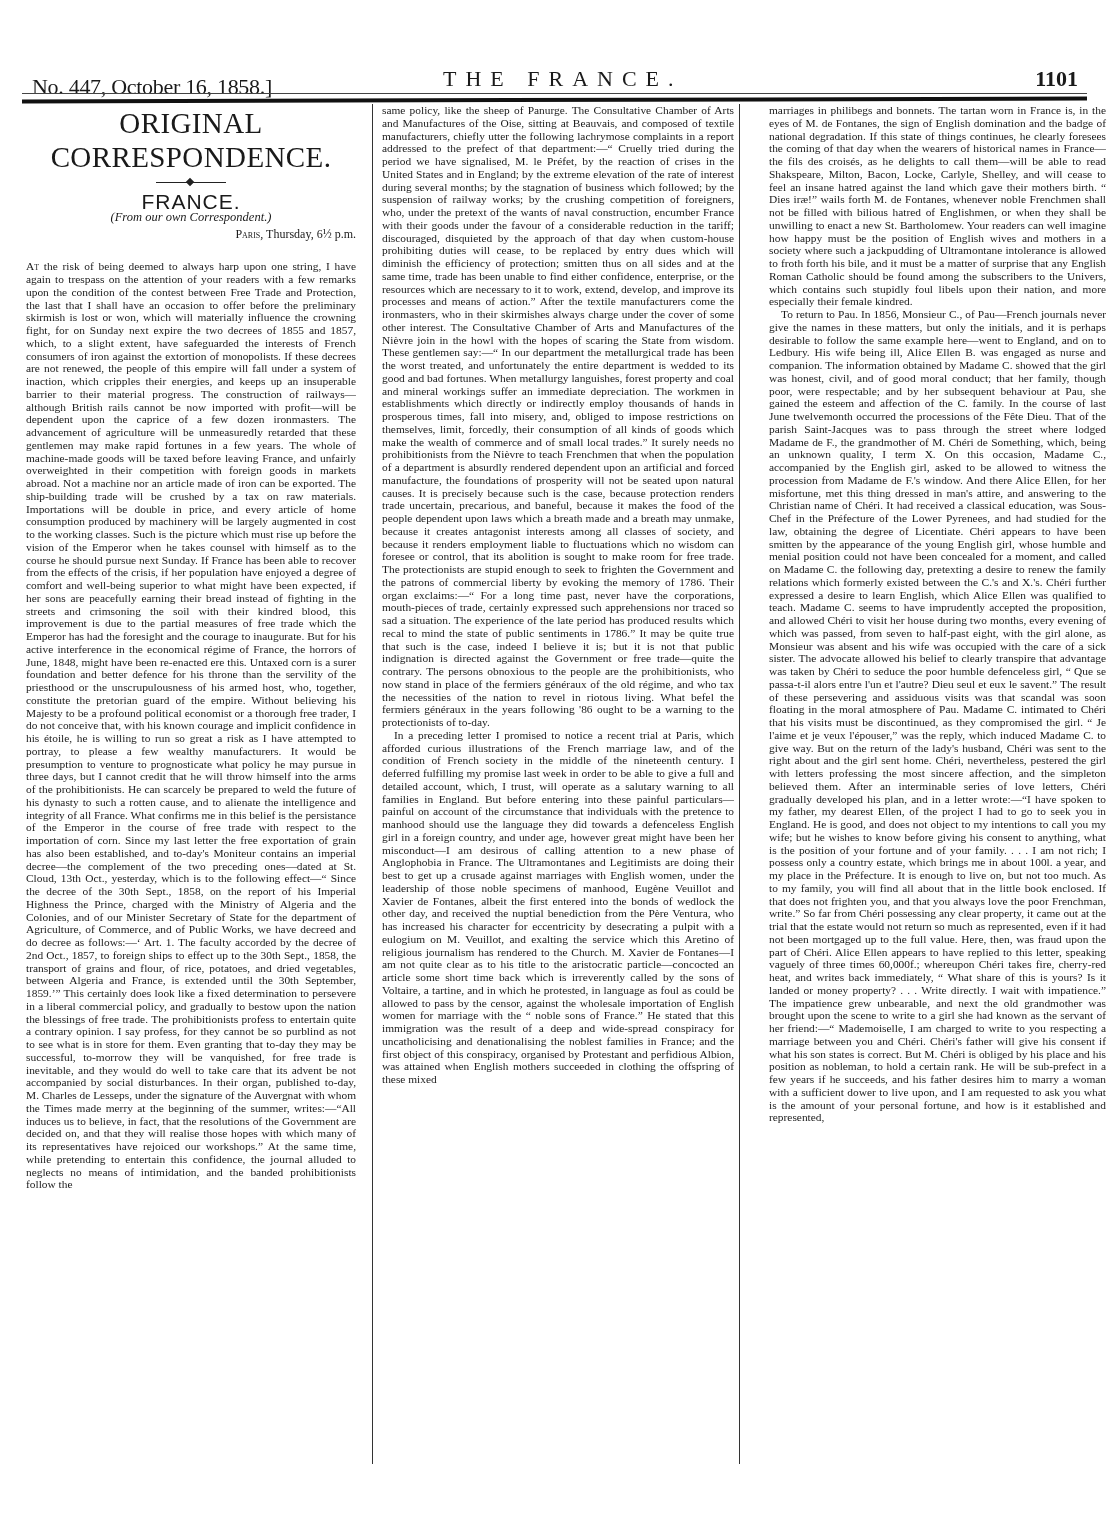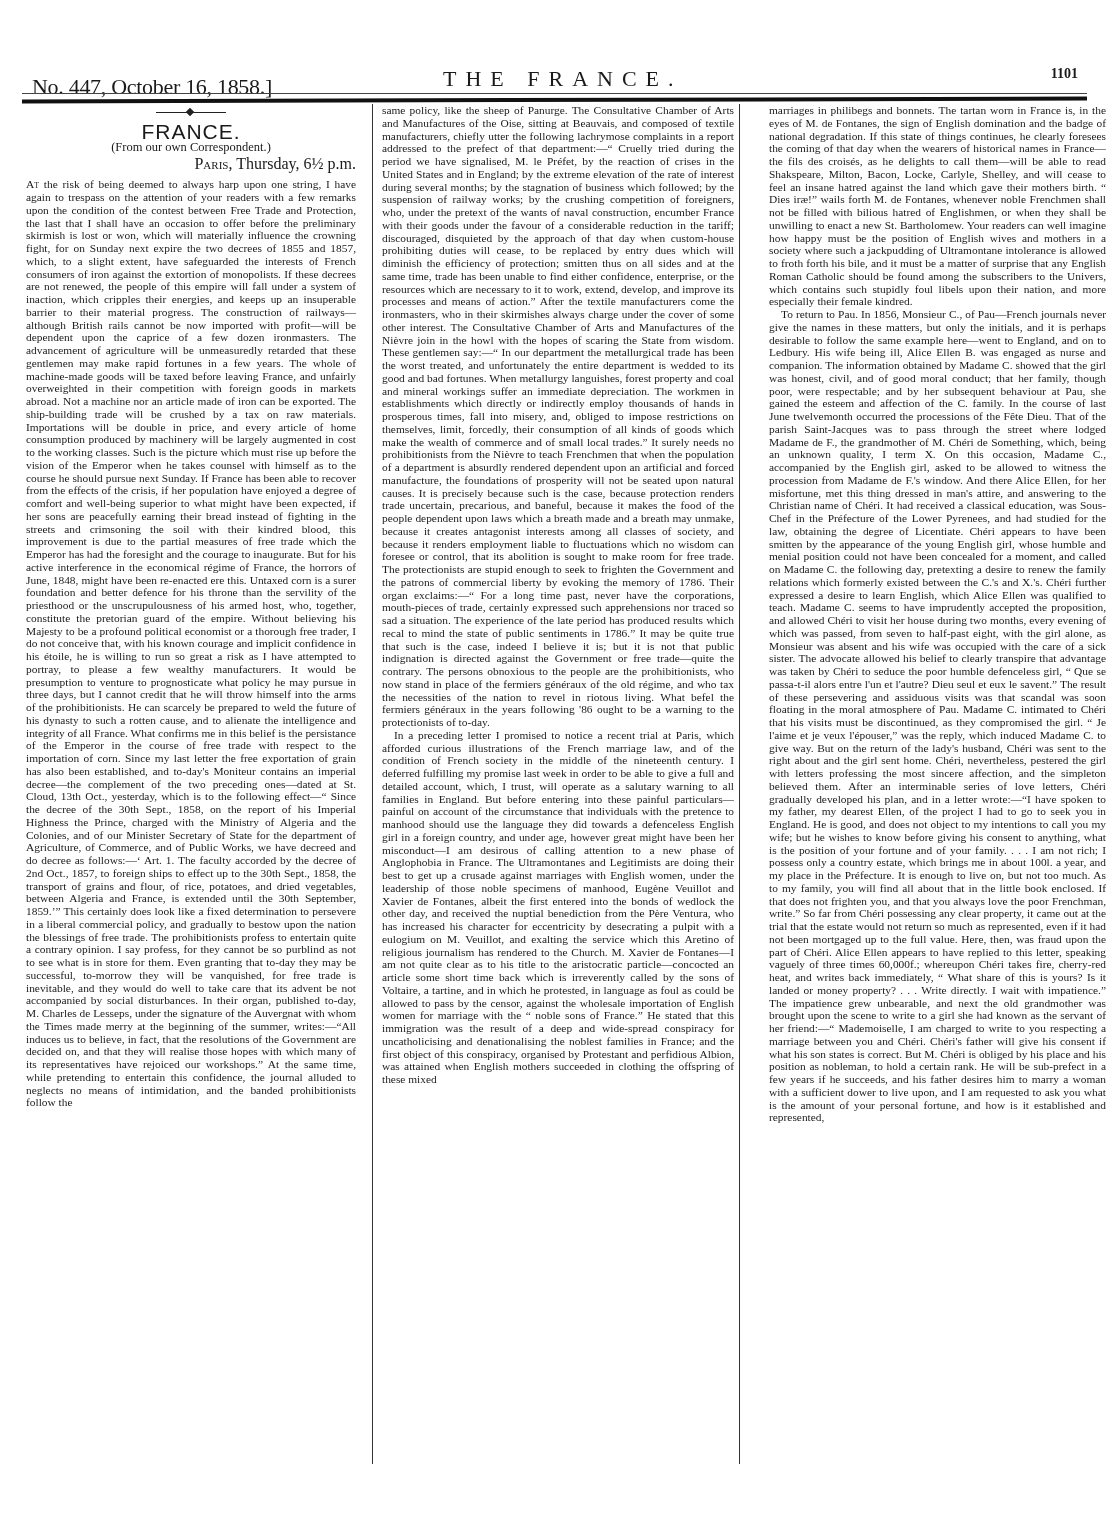--- a/index.html
+++ b/index.html
@@ -1,54 +1,55 @@
 <!DOCTYPE html>
 <html><head>
 <meta charset="utf-8">
 <style>
   html, body { margin: 0; padding: 0; background: #ffffff; }
   body { width: 1110px; height: 1513px; position: relative; overflow: hidden; color: #1a1a1a; font-family: "DejaVu Serif", serif; }
   .masthead { position: absolute; left: 28px; top: 66px; width: 1050px; height: 30px; }
   .mh-left { position: absolute; left: 4px; top: 8px; font-size: 22px; letter-spacing: -0.3px; font-family: "Liberation Serif", serif; }
   .mh-center { position: absolute; left: 415px; top: 0; font-size: 22px; letter-spacing: 9px; font-family: "Liberation Serif", serif; }
-  .mh-right { position: absolute; right: 0; top: 0; font-size: 14px; font-weight: bold; font-family: "Liberation Serif", serif; }
+  .mh-right { position: absolute; right: 0; top: 0; font-size: 22px; font-weight: bold; font-family: "Liberation Serif", serif; }
   .rule-thick { position: absolute; left: 22px; top: 98px; width: 1065px; height: 4px; background: #111; transform: rotate(-0.15deg); }
   .rule-thin { position: absolute; left: 22px; top: 93px; width: 1065px; height: 1px; background: #444; }
   .col { position: absolute; top: 104px; font-size: 11.4px; line-height: 12.75px; text-align: justify; hyphens: none; font-family: "Liberation Serif", serif; }
   .col p { margin: 0; text-indent: 12px; }
   .col p.noindent { text-indent: 0; }
   #col1 { left: 26px; width: 330px; }
   #col2 { left: 382px; width: 352px; }
   #col3 { left: 745px; width: 337px; margin-left: 24px; }
   .vrule { position: absolute; top: 104px; width: 1px; background: #333; }
   .section-title { font-size: 29px; line-height: 34px; text-align: center; letter-spacing: 0.4px; margin: 2px 0 0 0; font-family: "Liberation Serif", serif; }
   .ornament { display: block; width: 70px; height: 10px; margin: 4px auto 8px; position: relative; }
   .ornament::before { content: ""; position: absolute; left: 0; right: 0; top: 4px; height: 1px; background: #222; }
   .ornament::after { content: ""; position: absolute; left: 31px; top: 1px; width: 6px; height: 6px; background: #222; transform: rotate(45deg); }
   .subhead { font-size: 21px; text-align: center; letter-spacing: 1px; margin: 4px 0 2px; font-family: Liberation Sans, sans-serif; }
-  .byline { font-size: 12.5px; text-align: center; margin: 2px 0 4px; }
-  .dateline { font-size: 16px; text-align: right; margin: 0 0 8px; }
+  .byline { font-size: 12.5px; text-align: center; font-style: italic; margin: 2px 0 4px; }
+  .dateline { font-size: 12px; text-align: right; margin: 0 0 20px; }
   .dateline .sc { font-variant: small-caps; }
   .dropcap { font-variant: small-caps; }
 </style>
 </head>
 <body>
 
 <div class="masthead">
   <span class="mh-left">No. 447, October 16, 1858.]</span>
   <span class="mh-center">THE FRANCE.</span>
   <span class="mh-right">1101</span>
 </div>
 <div class="rule-thin"></div>
 <div class="rule-thick"></div>
 
 <div class="vrule" style="left:372px; height:1360px;"></div>
 <div class="vrule" style="left:739px; height:1360px;"></div>
 
 <div class="col" id="col1">
+  <div class="section-title">ORIGINAL CORRESPONDENCE.</div>
   <span class="ornament"></span>
   <div class="subhead">FRANCE.</div>
   <div class="byline">(From our own Correspondent.)</div>
   <div class="dateline">
     <span class="sc">Paris,</span>
     <span>Thursday, 6½ p.m.</span>
   </div>
   <p class="noindent"><span class="dropcap">At</span><span> the risk of being deemed to always harp upon one string, I have again to trespass on the attention of your readers with a few remarks upon the condition of the contest between Free Trade and Protection, the last that I shall have an occasion to offer before the preliminary skirmish is lost or won, which will materially influence the crowning fight, for on Sunday next expire the two decrees of 1855 and 1857, which, to a slight extent, have safeguarded the interests of French consumers of iron against the extortion of monopolists. If these decrees are not renewed, the people of this empire will fall under a system of inaction, which cripples their energies, and keeps up an insuperable barrier to their material progress. The construction of railways—although British rails cannot be now imported with profit—will be dependent upon the caprice of a few dozen ironmasters. The advancement of agriculture will be unmeasuredly retarded that these gentlemen may make rapid fortunes in a few years. The whole of machine-made goods will be taxed before leaving France, and unfairly overweighted in their competition with foreign goods in markets abroad. Not a machine nor an article made of iron can be exported. The ship-building trade will be crushed by a tax on raw materials. Importations will be double in price, and every article of home consumption produced by machinery will be largely augmented in cost to the working classes. Such is the picture which must rise up before the vision of the Emperor when he takes counsel with himself as to the course he should pursue next Sunday. If France has been able to recover from the effects of the crisis, if her population have enjoyed a degree of comfort and well-being superior to what might have been expected, if her sons are peacefully earning their bread instead of fighting in the streets and crimsoning the soil with their kindred blood, this improvement is due to the partial measures of free trade which the Emperor has had the foresight and the courage to inaugurate. But for his active interference in the economical régime of France, the horrors of June, 1848, might have been re-enacted ere this. Untaxed corn is a surer foundation and better defence for his throne than the servility of the priesthood or the unscrupulousness of his armed host, who, together, constitute the pretorian guard of the empire. Without believing his Majesty to be a profound political economist or a thorough free trader, I do not conceive that, with his known courage and implicit confidence in his étoile, he is willing to run so great a risk as I have attempted to portray, to please a few wealthy manufacturers. It would be presumption to venture to prognosticate what policy he may pursue in three days, but I cannot credit that he will throw himself into the arms of the prohibitionists. He can scarcely be prepared to weld the future of his dynasty to such a rotten cause, and to alienate the intelligence and integrity of all France. What confirms me in this belief is the persistance of the Emperor in the course of free trade with respect to the importation of corn. Since my last letter the free exportation of grain has also been established, and to-day's Moniteur contains an imperial decree—the complement of the two preceding ones—dated at St. Cloud, 13th Oct., yesterday, which is to the following effect—“ Since the decree of the 30th Sept., 1858, on the report of his Imperial Highness the Prince, charged with the Ministry of Algeria and the Colonies, and of our Minister Secretary of State for the department of Agriculture, of Commerce, and of Public Works, we have decreed and do decree as follows:—‘ Art. 1. The faculty accorded by the decree of 2nd Oct., 1857, to foreign ships to effect up to the 30th Sept., 1858, the transport of grains and flour, of rice, potatoes, and dried vegetables, between Algeria and France, is extended until the 30th September, 1859.’” This certainly does look like a fixed determination to persevere in a liberal commercial policy, and gradually to bestow upon the nation the blessings of free trade. The prohibitionists profess to entertain quite a contrary opinion. I say profess, for they cannot be so purblind as not to see what is in store for them. Even granting that to-day they may be successful, to-morrow they will be vanquished, for free trade is inevitable, and they would do well to take care that its advent be not accompanied by social disturbances. In their organ, published to-day, M. Charles de Lesseps, under the signature of the Auvergnat with whom the Times made merry at the beginning of the summer, writes:—“All induces us to believe, in fact, that the resolutions of the Government are decided on, and that they will realise those hopes with which many of its representatives have rejoiced our workshops.” At the same time, while pretending to entertain this confidence, the journal alluded to neglects no means of intimidation, and the banded prohibitionists follow the</span></p>
 </div>
 

